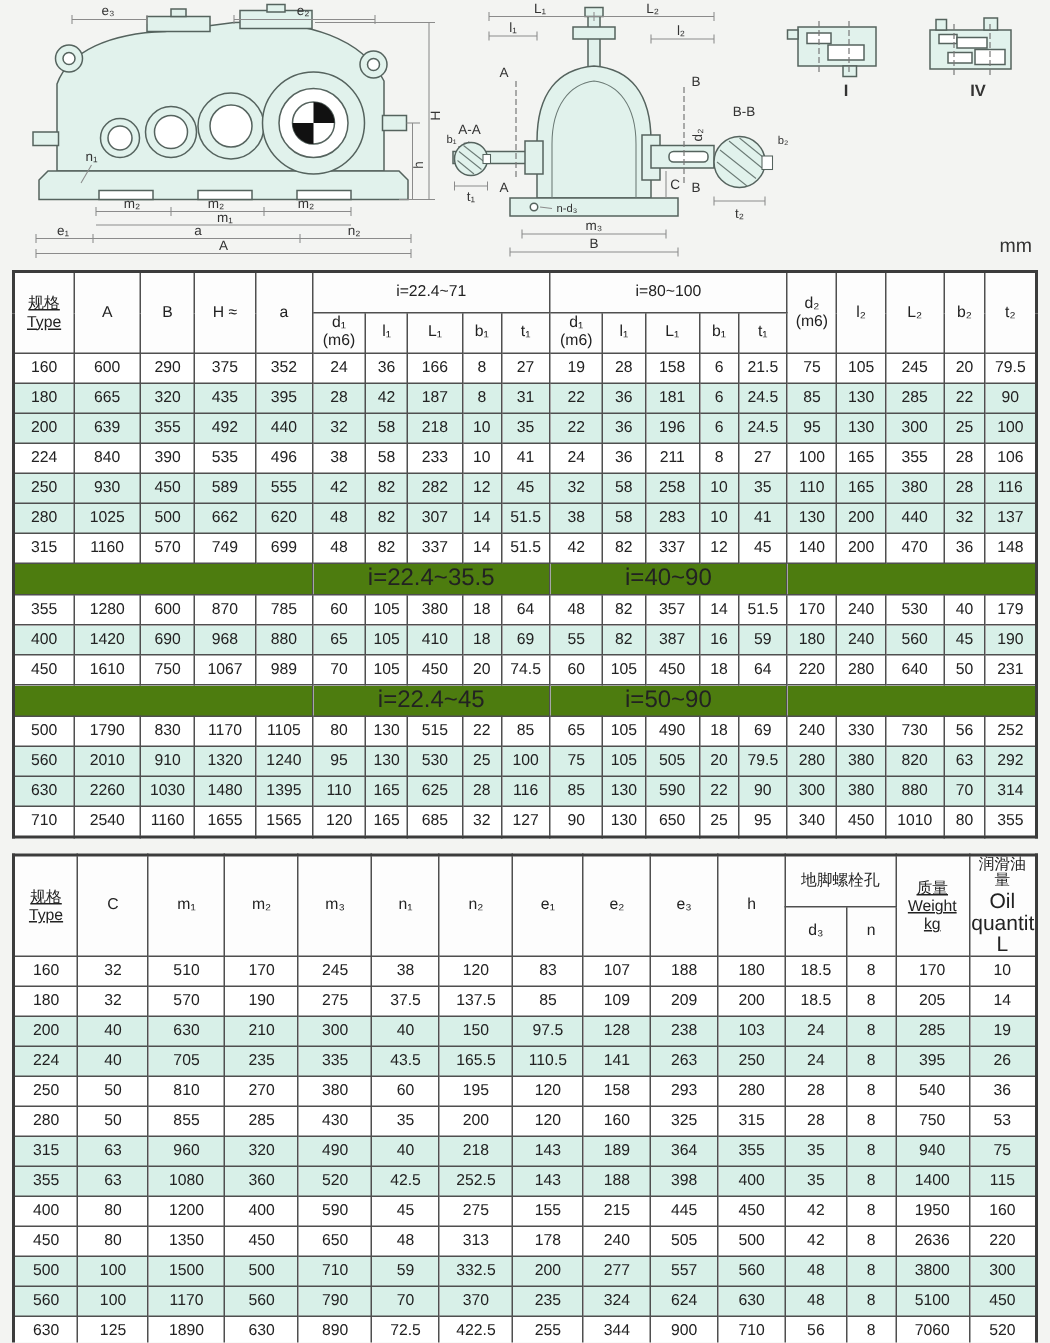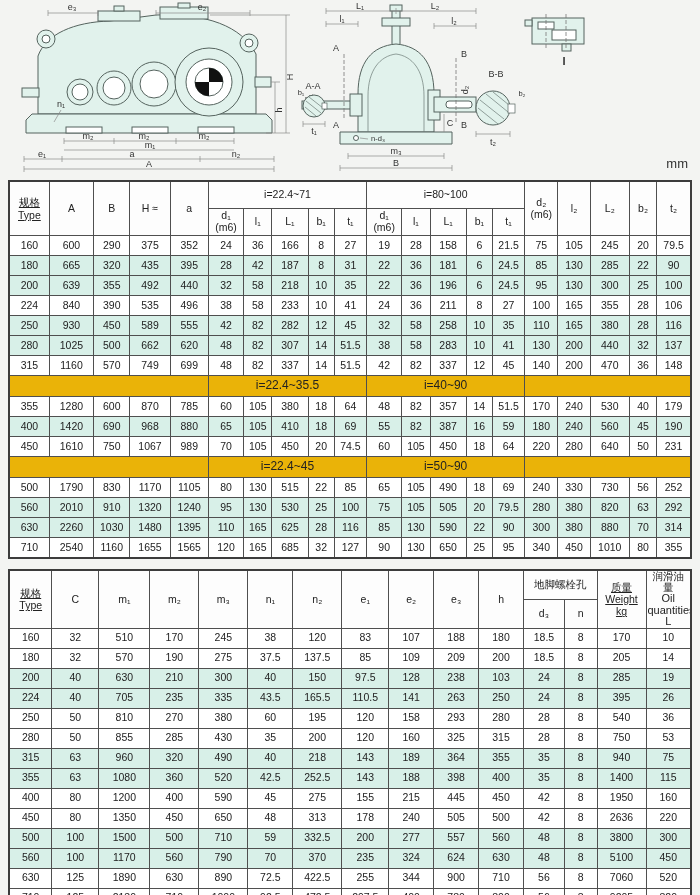--- a/index.html
+++ b/index.html
@@ -33,23 +33,23 @@
   
   table{border-collapse:collapse;table-layout:fixed;width:684px;margin:0 auto;
     background:#fff;border:2px solid #3c3c3c;}
   .t1{margin-top:2px;}
   .t2{margin-top:10px;}
   th,td{border:1px solid #4f4f4f;text-align:center;vertical-align:middle;
     padding:0 1px;font-size:10.5px;line-height:1.1;overflow:hidden;}
   thead th{font-weight:normal;height:26px;background:#fdfdfd;}
   tbody td{height:19px;}
   tr.tint td{background:#d8f0e8;}
-  .group-row td{height:20px;background:#eab308;font-size:12px;}
+  .group-row td{height:20px;background:#4d7c0f;font-size:16px;}
   .hdr-stack div{line-height:1.15;text-decoration:underline;}
-  .hdr-small div{line-height:1.05;font-size:11px;}
+  .hdr-small div{line-height:1.05;font-size:14px;}
   .hdr-small .cjk{font-size:10.5px;}
 </style>
 </head>
 <body>
 
 <div class="page">
 
   <div class="drawings">
 
     <svg class="fv" width="294" height="174" viewBox="0 0 294 174">
@@ -217,20 +217,36 @@
             <rect x="5" y="10" width="7" height="6"></rect>
             <rect x="42" y="34" width="9" height="7"></rect>
             <rect x="18" y="12" width="16" height="7" fill="#ffffff"></rect>
             <rect x="32" y="20" width="24" height="10" fill="#ffffff"></rect>
           </g>
           <line class="cutln" x1="26" y1="4" x2="26" y2="40"></line>
             <line class="cutln" x1="46" y1="4" x2="46" y2="40"></line>
         </svg>
         <div class="cap">I</div>
       </div>
+      <div class="variant">
+        <svg width="80" height="44" viewBox="0 0 80 44">
+          <g class="hull">
+            <rect x="12" y="10" width="54" height="26"></rect>
+            <rect x="16" y="3" width="7" height="7"></rect>
+            <rect x="48" y="2" width="9" height="8"></rect>
+            <rect x="18" y="13" width="12" height="6" fill="#ffffff"></rect>
+            <rect x="30" y="15" width="20" height="7" fill="#ffffff"></rect>
+            <rect x="24" y="25" width="16" height="7" fill="#ffffff"></rect>
+            <rect x="42" y="23" width="20" height="10" fill="#ffffff"></rect>
+          </g>
+          <line class="cutln" x1="28" y1="6" x2="28" y2="42"></line>
+            <line class="cutln" x1="52" y1="6" x2="52" y2="42"></line>
+        </svg>
+        <div class="cap">IV</div>
+      </div>
     </div>
 
     <div class="unit-label">mm</div>
   </div>
 
   <table class="t1">
     <colgroup>
       <col style="width:40px">
         <col style="width:44px">
         <col style="width:36px">

